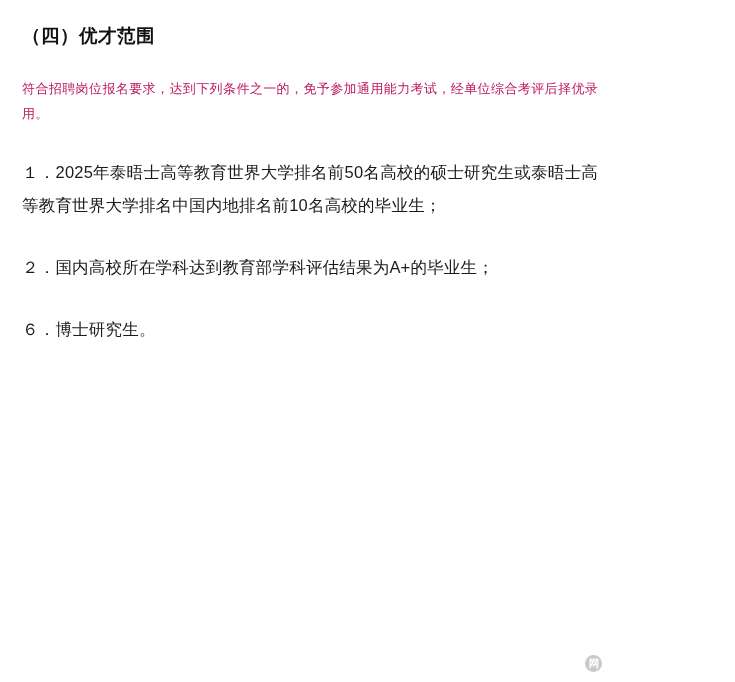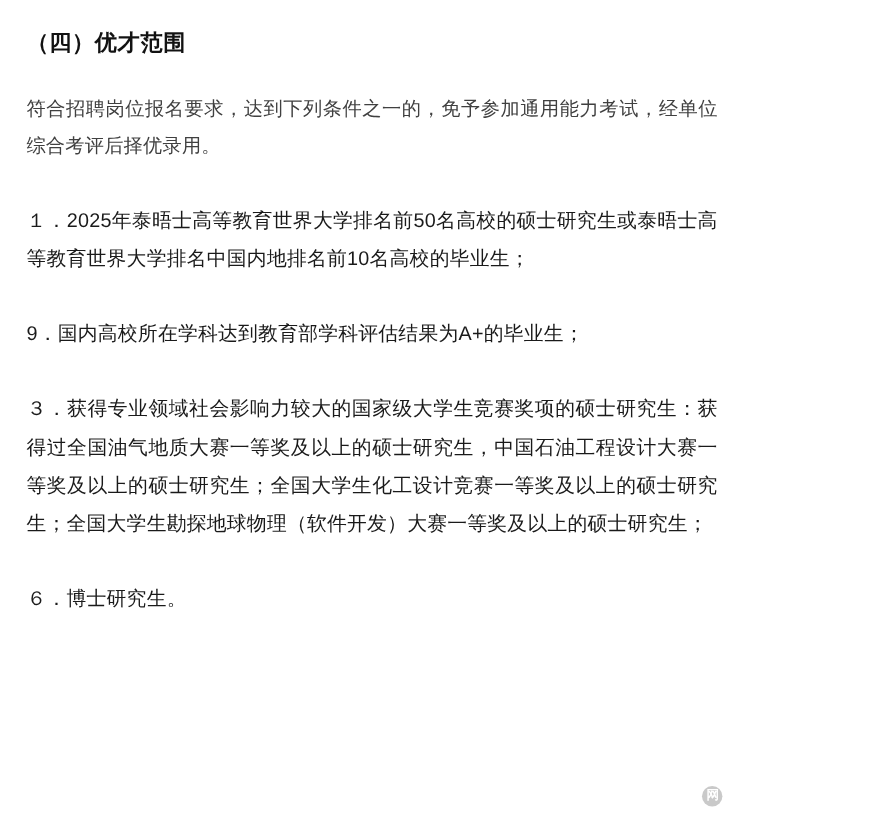--- a/index.html
+++ b/index.html
@@ -24,23 +24,23 @@
   }
   .heading {
     font-size: 18.5px;
     font-weight: bold;
     letter-spacing: 0.5px;
     color: #121212;
     margin: 4px 0 0 0;
     line-height: 1.5;
   }
   .intro {
-    font-size: 16px;
+    font-size: 13px;
     line-height: 1.95;
-    color: #404040;
+    color: #be185d;
     margin-top: 26px;
     letter-spacing: 0.2px;
     text-align: justify;
   }
   .item {
     font-size: 16.5px;
     line-height: 1.95;
     color: #1a1a1a;
     margin-top: 30px;
     letter-spacing: 0.2px;
@@ -73,21 +73,20 @@
 </head>
 <body>
 
 <div class="page">
 
   <div class="heading">（四）优才范围</div>
 
   <p class="intro">符合招聘岗位报名要求，达到下列条件之一的，免予参加通用能力考试，经单位综合考评后择优录用。</p>
 
   <p class="item">１．2025年泰晤士高等教育世界大学排名前50名高校的硕士研究生或泰晤士高等教育世界大学排名中国内地排名前10名高校的毕业生；</p>
-  <p class="item">9．国内高校所在学科达到教育部学科评估结果为A+的毕业生；</p>
-  <p class="item">３．获得专业领域社会影响力较大的国家级大学生竞赛奖项的硕士研究生：获得过全国油气地质大赛一等奖及以上的硕士研究生，中国石油工程设计大赛一等奖及以上的硕士研究生；全国大学生化工设计竞赛一等奖及以上的硕士研究生；全国大学生勘探地球物理（软件开发）大赛一等奖及以上的硕士研究生；</p>
+  <p class="item">２．国内高校所在学科达到教育部学科评估结果为A+的毕业生；</p>
   <p class="item">６．博士研究生。</p>
 
   <div class="watermark">
     <span class="wm-badge">网易</span>
   </div>
 
 </div>
 
 </body></html>

